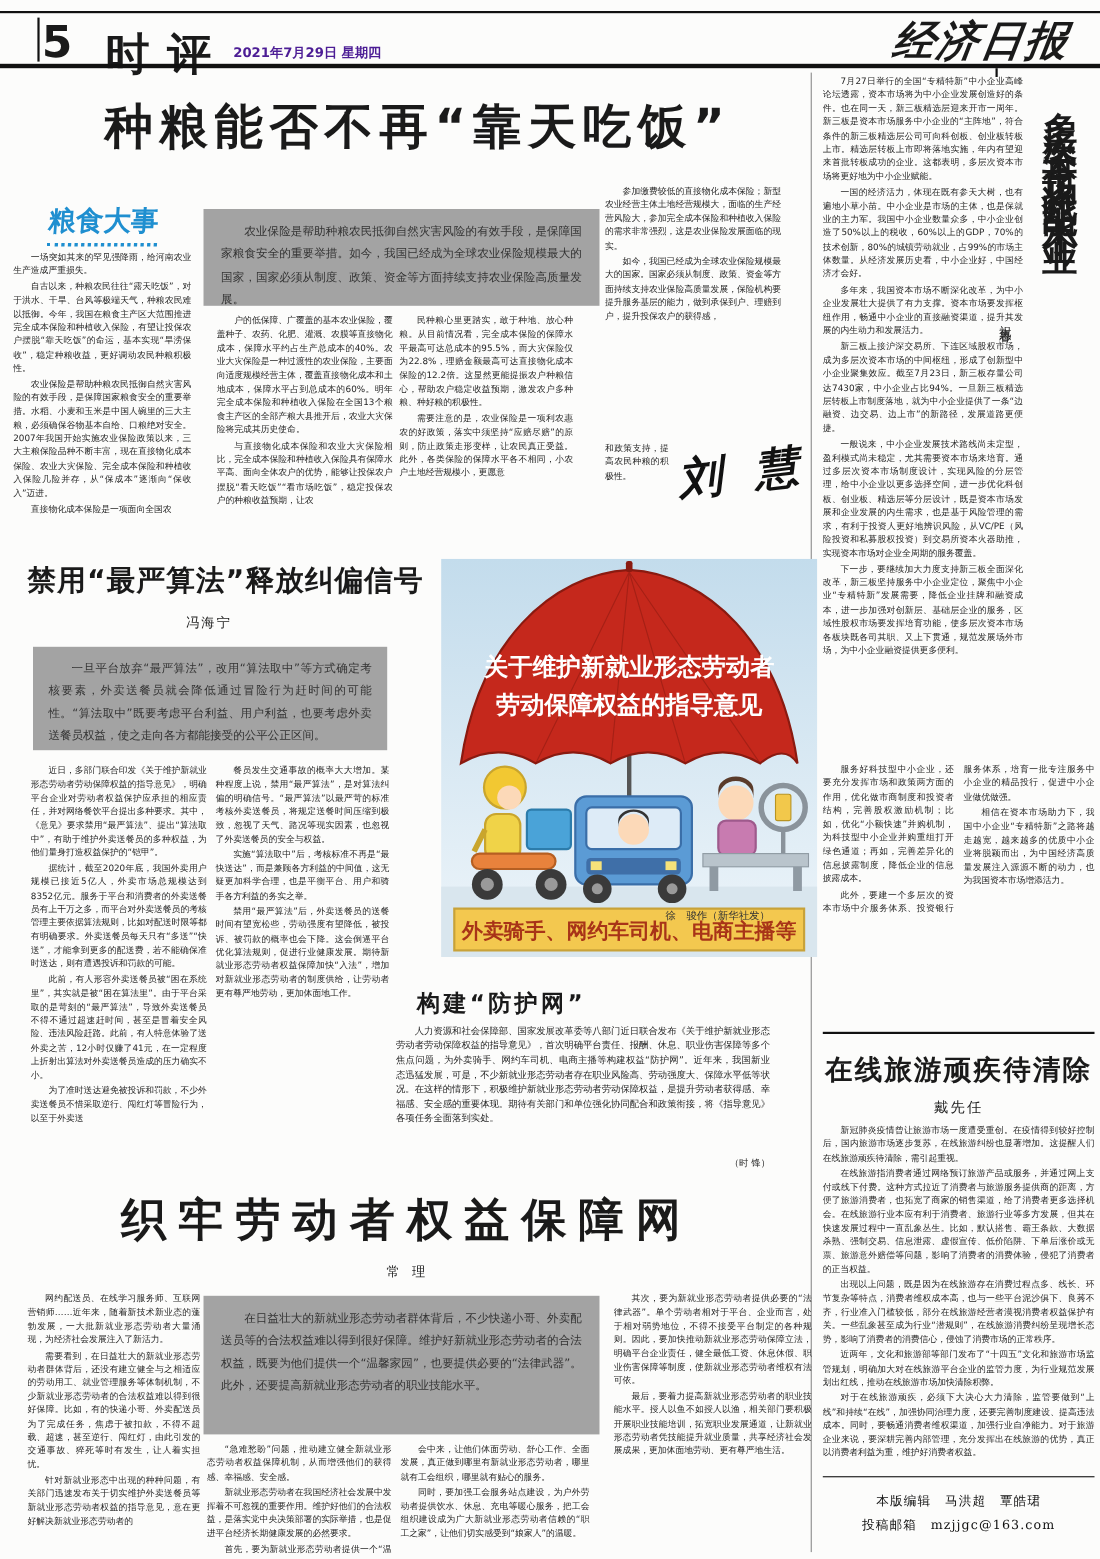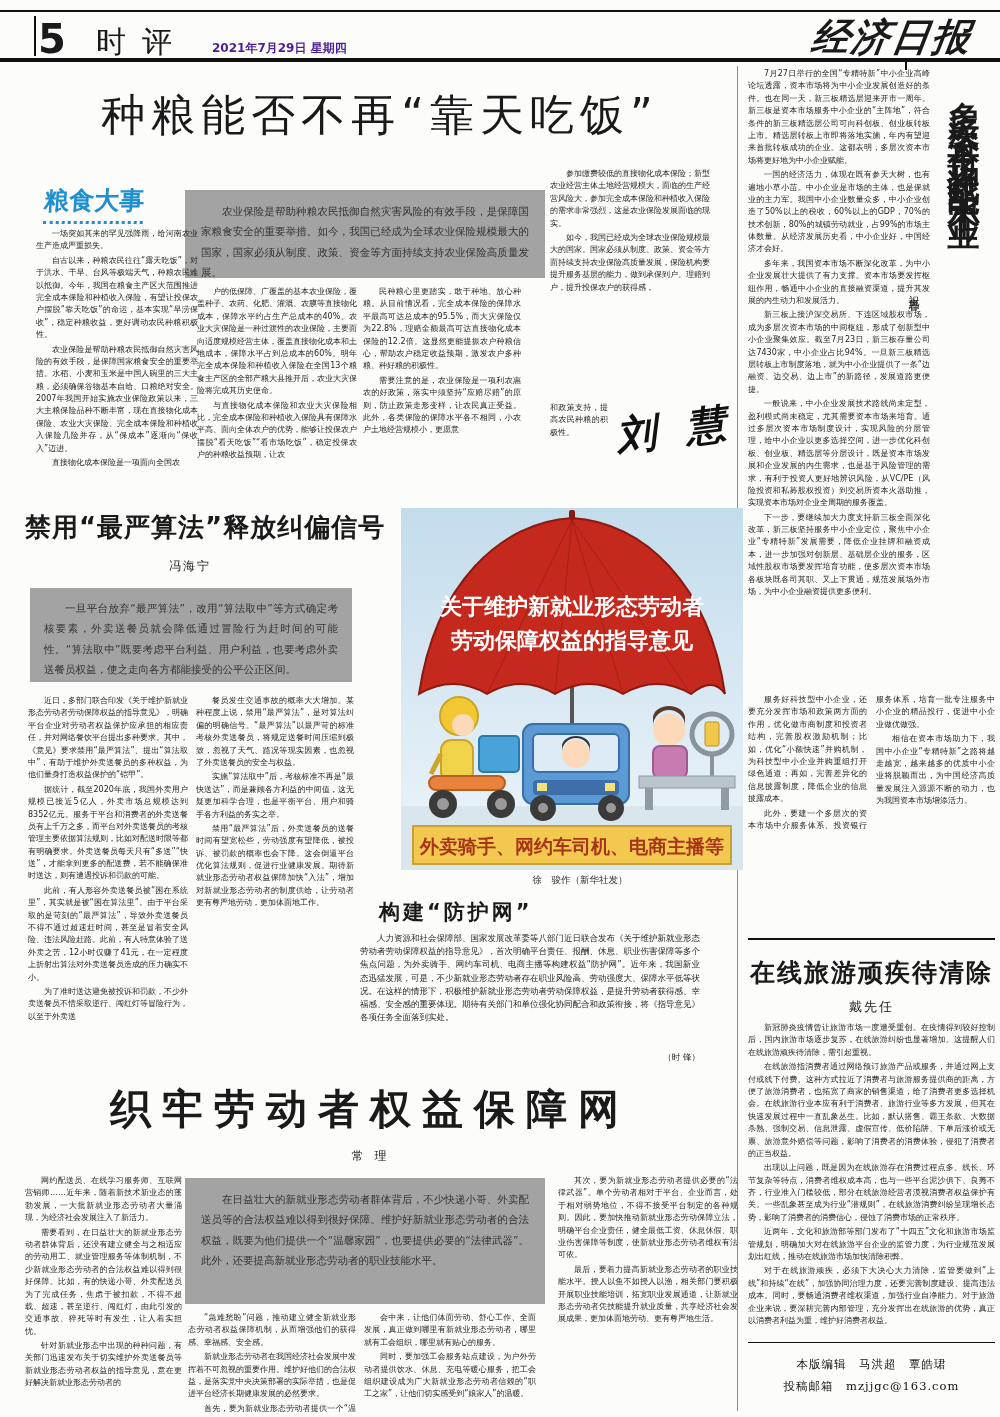--- a/index.html
+++ b/index.html
@@ -7,26 +7,26 @@
        font-family:"DejaVu Sans","Liberation Sans",sans-serif;color:#1a1a1a;}
   .abs{position:absolute;}
   .rule{background:#111;}
   .serif{font-family:Liberation Mono, monospace;}
   .bodytext{font-size:8px;line-height:1.55;text-align:justify;color:#262626;overflow:hidden;}
   .bodytext p{margin:0 0 2px 0;text-indent:2em;}
   .bluebox{background:#a3a3a3;font-size:10.5px;line-height:1.95;text-align:justify;color:#333;overflow:hidden;}
   .bluebox p{margin:0;text-indent:2em;}
   
   .pagenum{font-size:40px;font-weight:900;}
-  .sectionname{font-size:30px;font-weight:400;letter-spacing:16px;}
+  .sectionname{font-size:40px;font-weight:700;letter-spacing:16px;}
   .dateline{font-size:12px;font-weight:bold;color:#4c1d95;}
   .masthead{font-family:"DejaVu Serif","Liberation Serif",serif;font-style:italic;font-weight:900;
             font-size:38px;letter-spacing:2px;transform:skewX(-8deg);}
   
-  .mainhead{font-size:44px;font-weight:400;letter-spacing:6px;text-align:center;white-space:nowrap;}
+  .mainhead{font-size:44px;font-weight:700;letter-spacing:6px;text-align:center;white-space:nowrap;}
   .tagname{font-size:25px;font-weight:900;color:#1f8fd0;border-bottom:3px dotted #1f8fd0;padding-bottom:4px;transform:skewX(-4deg);}
   .algohead{font-size:26px;font-weight:900;letter-spacing:1px;white-space:nowrap;}
   .byline{font-size:12px;text-align:center;color:#222;letter-spacing:2px;}
   .laborhead{font-family:"DejaVu Serif","Liberation Serif",serif;font-size:41px;font-weight:900;letter-spacing:11px;text-align:center;white-space:nowrap;}
   .travelhead{font-family:"DejaVu Serif","Liberation Serif",serif;font-size:25px;font-weight:900;letter-spacing:2px;text-align:center;white-space:nowrap;}
   .shieldhead{font-size:21px;font-weight:900;letter-spacing:3px;}
   .verthead{writing-mode:vertical-rl;font-size:32px;font-weight:900;letter-spacing:9px;line-height:1.5;}
   .vertbyline{writing-mode:vertical-rl;font-size:11px;letter-spacing:3px;color:#222;}
   .signature{font-family:"DejaVu Serif","Liberation Serif",serif;font-style:italic;font-weight:bold;
              font-size:40px;letter-spacing:8px;transform:rotate(-7deg);color:#111;}
@@ -45,21 +45,21 @@
 <div class="abs dateline" style="left:212px;top:40px;">2021年7月29日  星期四</div>
 <div class="abs masthead" style="right:28px;top:12px;">经济日报</div>
 <div class="abs rule" style="left:0;top:58px;width:1000px;height:4px;"></div>
 <div class="abs rule" style="left:905px;top:62px;width:2px;height:8px;"></div>
 
 <div class="abs mainhead" style="left:55px;top:86px;width:650px;">种粮能否不再“靠天吃饭”</div>
 <div class="abs tagname" style="left:44px;top:184px;">粮食大事</div>
 <div class="abs bluebox" style="left:185px;top:190px;width:328px;height:66px;padding:11px 16px;">
   <p>农业保险是帮助种粮农民抵御自然灾害风险的有效手段，是保障国家粮食安全的重要举措。如今，我国已经成为全球农业保险规模最大的国家，国家必须从制度、政策、资金等方面持续支持农业保险高质量发展。</p>
 </div>
-<div class="abs bodytext" style="left:36px;top:228px;width:162px;height:272px;">
+<div class="abs bodytext" style="left:12px;top:228px;width:162px;height:272px;">
     <p>一场突如其来的罕见强降雨，给河南农业生产造成严重损失。</p>
     <p>自古以来，种粮农民往往“露天吃饭”，对于洪水、干旱、台风等极端天气，种粮农民难以抵御。今年，我国在粮食主产区大范围推进完全成本保险和种植收入保险，有望让投保农户摆脱“靠天吃饭”的命运，基本实现“旱涝保收”，稳定种粮收益，更好调动农民种粮积极性。</p>
     <p>农业保险是帮助种粮农民抵御自然灾害风险的有效手段，是保障国家粮食安全的重要举措。水稻、小麦和玉米是中国人碗里的三大主粮，必须确保谷物基本自给、口粮绝对安全。2007年我国开始实施农业保险政策以来，三大主粮保险品种不断丰富，现在直接物化成本保险、农业大灾保险、完全成本保险和种植收入保险几险并存，从“保成本”逐渐向“保收入”迈进。</p>
     <p>直接物化成本保险是一项面向全国农</p>
   </div>
 <div class="abs bodytext" style="left:197px;top:286px;width:160px;height:214px;">
     <p>户的低保障、广覆盖的基本农业保险，覆盖种子、农药、化肥、灌溉、农膜等直接物化成本，保障水平约占生产总成本的40%。农业大灾保险是一种过渡性的农业保险，主要面向适度规模经营主体，覆盖直接物化成本和土地成本，保障水平占到总成本的60%。明年完全成本保险和种植收入保险在全国13个粮食主产区的全部产粮大县推开后，农业大灾保险将完成其历史使命。</p>
     <p>与直接物化成本保险和农业大灾保险相比，完全成本保险和种植收入保险具有保障水平高、面向全体农户的优势，能够让投保农户摆脱“看天吃饭”“看市场吃饭”，稳定投保农户的种粮收益预期，让农</p>
   </div>
 <div class="abs bodytext" style="left:363px;top:286px;width:158px;height:214px;">
@@ -163,21 +163,21 @@
     <line x1="311" y1="246" x2="311" y2="270" stroke="#8a939b" stroke-width="4"></line>
     <rect x="238" y="268" width="96" height="12" fill="#b9c4cc" stroke="#8f9aa3" stroke-width="1"></rect>
     <rect x="244" y="280" width="8" height="22" fill="#8f9aa3"></rect>
         <rect x="320" y="280" width="8" height="22" fill="#8f9aa3"></rect>
   </g>
 
   <rect x="12" y="318" width="318" height="38" fill="#f3c84f" stroke="#c8a239" stroke-width="2"></rect>
   <text x="171" y="345" text-anchor="middle" font-size="19" font-weight="bold" fill="#a83418">外卖骑手、网约车司机、电商主播等</text>
 </svg>
 </div>
-<div class="abs credit" style="left:460px;top:874px;width:240px;text-align:center;">徐　骏作（新华社发）</div>
+<div class="abs credit" style="left:460px;top:826px;width:240px;">徐　骏作（新华社发）</div>
 
 <div class="abs shieldhead" style="left:360px;top:898px;margin-left:19px;">构建“防护网”</div>
 <div class="abs bodytext" style="left:360px;top:932px;width:340px;height:122px;font-size:8.5px;">
   <p>人力资源和社会保障部、国家发展改革委等八部门近日联合发布《关于维护新就业形态劳动者劳动保障权益的指导意见》，首次明确平台责任、报酬、休息、职业伤害保障等多个焦点问题，为外卖骑手、网约车司机、电商主播等构建权益“防护网”。近年来，我国新业态迅猛发展，可是，不少新就业形态劳动者存在职业风险高、劳动强度大、保障水平低等状况。在这样的情形下，积极维护新就业形态劳动者劳动保障权益，是提升劳动者获得感、幸福感、安全感的重要体现。期待有关部门和单位强化协同配合和政策衔接，将《指导意见》各项任务全面落到实处。</p>
 </div>
 <div class="abs sign-right" style="left:560px;top:1052px;width:140px;">（时 锋）</div>
 
 <div class="abs laborhead" style="left:80px;top:1082px;width:580px;">织牢劳动者权益保障网</div>
 <div class="abs byline serif" style="left:80px;top:1148px;width:580px;">常 理</div>
 <div class="abs bluebox" style="left:185px;top:1178px;width:328px;height:104px;padding:11px 16px;">

